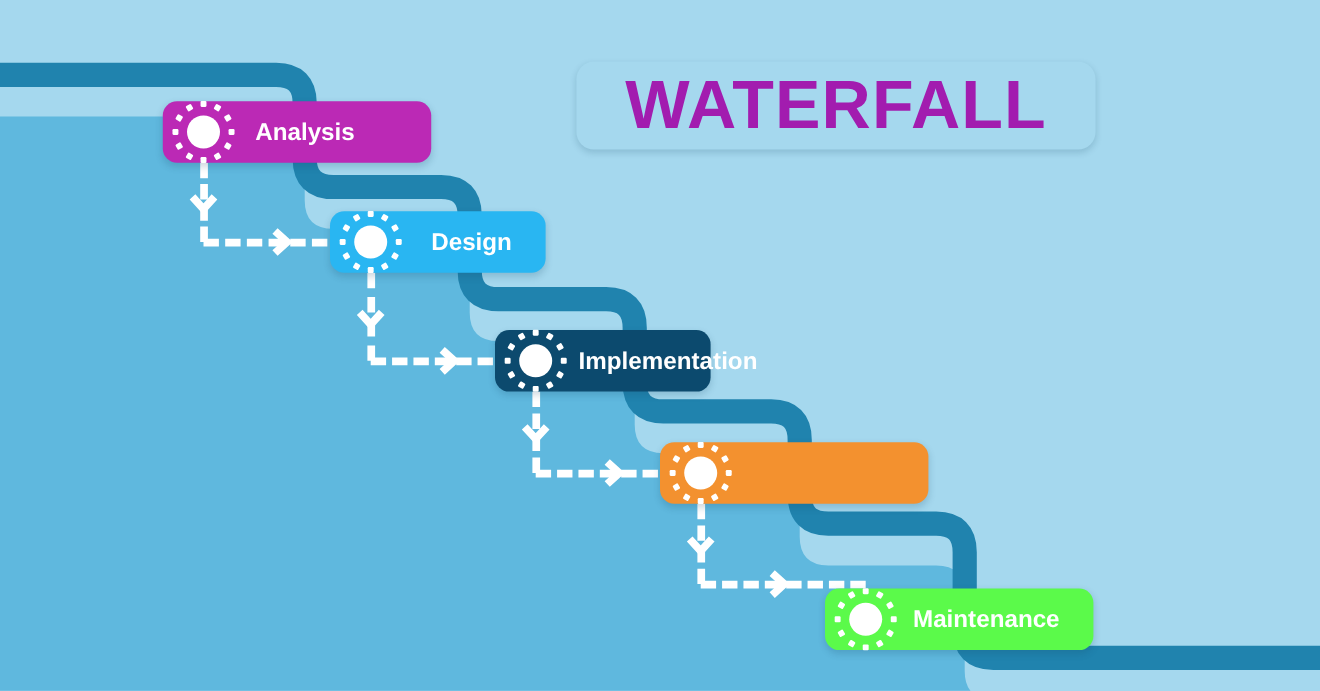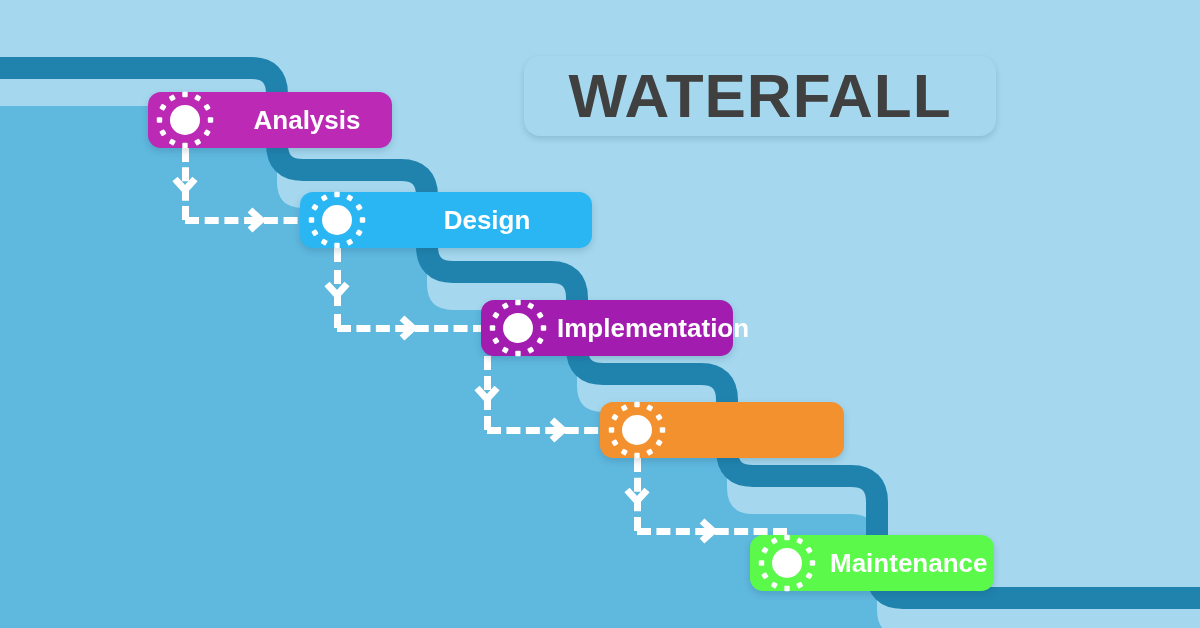--- a/index.html
+++ b/index.html
@@ -11,33 +11,33 @@
   #stage { position:relative; width:1200px; height:628px; overflow:hidden; }
   #bg { position:absolute; inset:0; width:1200px; height:628px; }
 
   
   .title-banner {
     position:absolute; left:524px; top:56px; width:472px; height:80px;
     border-radius:16px; display:flex; align-items:center; justify-content:center;
     box-shadow:0 3px 6px rgba(20,70,100,.18);
   }
   .title-banner .title-text {
-    color:#404040; font-size:62px; font-weight:bold; letter-spacing:1px;
+    color:#a21caf; font-size:62px; font-weight:bold; letter-spacing:1px;
     line-height:1; white-space:nowrap;
   }
 
   
   .badge {
     position:absolute; height:56px; border-radius:13px;
     display:flex; align-items:center;
     box-shadow:0 3px 7px rgba(20,70,100,.20);
   }
   .badge .badge-label {
-    color:#ffffff; font-size:26px; font-weight:bold; white-space:nowrap;
-    position:absolute; text-align:center;
+    color:#ffffff; font-size:22px; font-weight:bold; white-space:nowrap;
+    position:absolute; 
   }
   .sun-icon { position:absolute; left:6px; top:-3px; width:62px; height:62px; }
   .conn-v {
     position:absolute; width:0; border-left:7px dashed #ffffff;
   }
   .conn-h {
     position:absolute; height:0; border-top:7px dashed #ffffff;
   }
   .chev { position:absolute; }
 </style>
@@ -102,39 +102,39 @@
             <rect x="41.05" y="50.38" width="5.4" height="5.4" rx="1" fill="#fff" transform="rotate(150.0 43.75 53.08)"></rect>
             <rect x="28.30" y="53.80" width="5.4" height="5.4" rx="1" fill="#fff" transform="rotate(180.0 31.00 56.50)"></rect>
             <rect x="15.55" y="50.38" width="5.4" height="5.4" rx="1" fill="#fff" transform="rotate(210.0 18.25 53.08)"></rect>
             <rect x="6.22" y="41.05" width="5.4" height="5.4" rx="1" fill="#fff" transform="rotate(240.0 8.92 43.75)"></rect>
             <rect x="2.80" y="28.30" width="5.4" height="5.4" rx="1" fill="#fff" transform="rotate(270.0 5.50 31.00)"></rect>
             <rect x="6.22" y="15.55" width="5.4" height="5.4" rx="1" fill="#fff" transform="rotate(300.0 8.92 18.25)"></rect>
             <rect x="15.55" y="6.22" width="5.4" height="5.4" rx="1" fill="#fff" transform="rotate(330.0 18.25 8.92)"></rect>
           </svg></span>
         <span class="badge-label" style="left: 84px; right: 10px;">Analysis</span>
       </div>
-      <div class="badge" style="left: 300px; top: 192px; width: 292px; background: rgb(41, 182, 242);">
+      <div class="badge" style="left: 300px; top: 192px; width: 196px; background: rgb(41, 182, 242);">
         <span class="sun-icon"><svg viewBox="0 0 62 62">
             <circle cx="31" cy="31" r="15" fill="#fff"></circle>
             <rect x="28.30" y="2.80" width="5.4" height="5.4" rx="1" fill="#fff" transform="rotate(0.0 31.00 5.50)"></rect>
             <rect x="41.05" y="6.22" width="5.4" height="5.4" rx="1" fill="#fff" transform="rotate(30.0 43.75 8.92)"></rect>
             <rect x="50.38" y="15.55" width="5.4" height="5.4" rx="1" fill="#fff" transform="rotate(60.0 53.08 18.25)"></rect>
             <rect x="53.80" y="28.30" width="5.4" height="5.4" rx="1" fill="#fff" transform="rotate(90.0 56.50 31.00)"></rect>
             <rect x="50.38" y="41.05" width="5.4" height="5.4" rx="1" fill="#fff" transform="rotate(120.0 53.08 43.75)"></rect>
             <rect x="41.05" y="50.38" width="5.4" height="5.4" rx="1" fill="#fff" transform="rotate(150.0 43.75 53.08)"></rect>
             <rect x="28.30" y="53.80" width="5.4" height="5.4" rx="1" fill="#fff" transform="rotate(180.0 31.00 56.50)"></rect>
             <rect x="15.55" y="50.38" width="5.4" height="5.4" rx="1" fill="#fff" transform="rotate(210.0 18.25 53.08)"></rect>
             <rect x="6.22" y="41.05" width="5.4" height="5.4" rx="1" fill="#fff" transform="rotate(240.0 8.92 43.75)"></rect>
             <rect x="2.80" y="28.30" width="5.4" height="5.4" rx="1" fill="#fff" transform="rotate(270.0 5.50 31.00)"></rect>
             <rect x="6.22" y="15.55" width="5.4" height="5.4" rx="1" fill="#fff" transform="rotate(300.0 8.92 18.25)"></rect>
             <rect x="15.55" y="6.22" width="5.4" height="5.4" rx="1" fill="#fff" transform="rotate(330.0 18.25 8.92)"></rect>
           </svg></span>
         <span class="badge-label" style="left: 92px; right: 10px;">Design</span>
       </div>
-      <div class="badge" style="left: 450px; top: 300px; width: 252px; background: #a21caf; margin-left: 31px;">
+      <div class="badge" style="left: 450px; top: 300px; width: 196px; background: #0c4a6e;">
         <span class="sun-icon"><svg viewBox="0 0 62 62">
             <circle cx="31" cy="31" r="15" fill="#fff"></circle>
             <rect x="28.30" y="2.80" width="5.4" height="5.4" rx="1" fill="#fff" transform="rotate(0.0 31.00 5.50)"></rect>
             <rect x="41.05" y="6.22" width="5.4" height="5.4" rx="1" fill="#fff" transform="rotate(30.0 43.75 8.92)"></rect>
             <rect x="50.38" y="15.55" width="5.4" height="5.4" rx="1" fill="#fff" transform="rotate(60.0 53.08 18.25)"></rect>
             <rect x="53.80" y="28.30" width="5.4" height="5.4" rx="1" fill="#fff" transform="rotate(90.0 56.50 31.00)"></rect>
             <rect x="50.38" y="41.05" width="5.4" height="5.4" rx="1" fill="#fff" transform="rotate(120.0 53.08 43.75)"></rect>
             <rect x="41.05" y="50.38" width="5.4" height="5.4" rx="1" fill="#fff" transform="rotate(150.0 43.75 53.08)"></rect>
             <rect x="28.30" y="53.80" width="5.4" height="5.4" rx="1" fill="#fff" transform="rotate(180.0 31.00 56.50)"></rect>
             <rect x="15.55" y="50.38" width="5.4" height="5.4" rx="1" fill="#fff" transform="rotate(210.0 18.25 53.08)"></rect>

